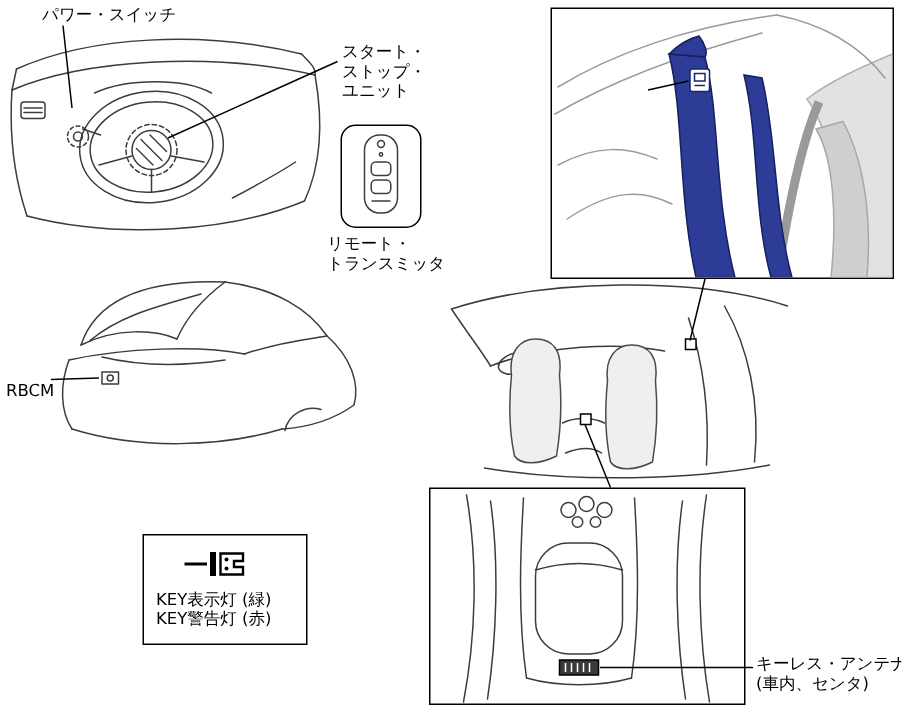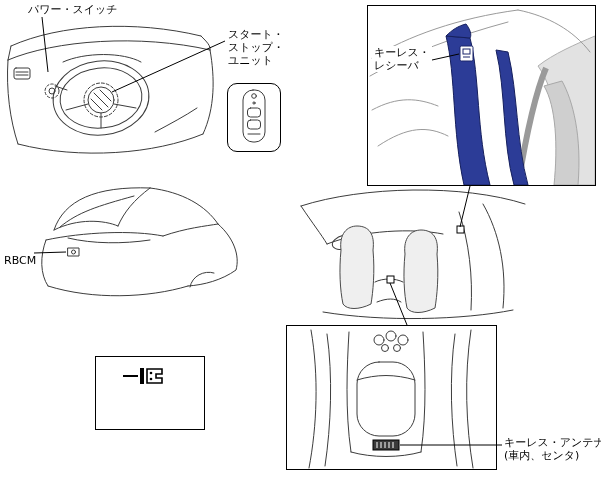--- a/index.html
+++ b/index.html
@@ -176,41 +176,45 @@
   </div>
 
   <div class="detail-box squarebox" style="left:95px;top:356px;width:110px;height:74px">
     <svg width="46" height="22" viewBox="0 0 46 22" style="position:absolute;left:26px;top:8px">
       <line x1="1" y1="11" x2="16" y2="11" stroke="#000" stroke-width="2"></line>
       <rect x="18" y="3" width="4" height="16" fill="#000"></rect>
       <path d="M25,4 H40 V9 H34 V13 H40 V18 H25 Z" fill="none" stroke="#000" stroke-width="1.6"></path>
       <circle cx="29" cy="8" r="1.3" fill="#000"></circle>
       <circle cx="29" cy="14" r="1.3" fill="#000"></circle>
     </svg>
+    <div class="label" style="left:8px;top:36px">
+      <span>KEY表示灯 (緑)</span>
+      <span>KEY警告灯 (赤)</span>
+    </div>
   </div>
 
   <div class="label" style="left:28px;top:3px">
     <span>パワー・スイッチ</span>
   </div>
 
   <div class="label" style="left:228px;top:28px">
     <span>スタート・</span>
     <span>ストップ・</span>
     <span>ユニット</span>
   </div>
 
+  <div class="label" style="left:218px;top:156px">
+    <span>リモート・</span>
+    <span>トランスミッタ</span>
+  </div>
 
   <div class="label" style="left:4px;top:254px">
     <span>RBCM</span>
   </div>
 
-  <div class="label" style="left:372px;top:46px;background:#fff;padding:0 2px">
-    <span>キーレス・</span>
-    <span>レシーバ</span>
-  </div>
 
   <div class="label" style="left:504px;top:436px">
     <span>キーレス・アンテナ</span>
     <span>(車内、センタ)</span>
   </div>
 
   <svg class="overlay" width="601" height="480" viewBox="0 0 601 480">
     <line x1="42" y1="17" x2="48" y2="72"></line>
     <line x1="112" y1="92" x2="225" y2="41"></line>
     <line x1="34" y1="253" x2="66" y2="252"></line>

